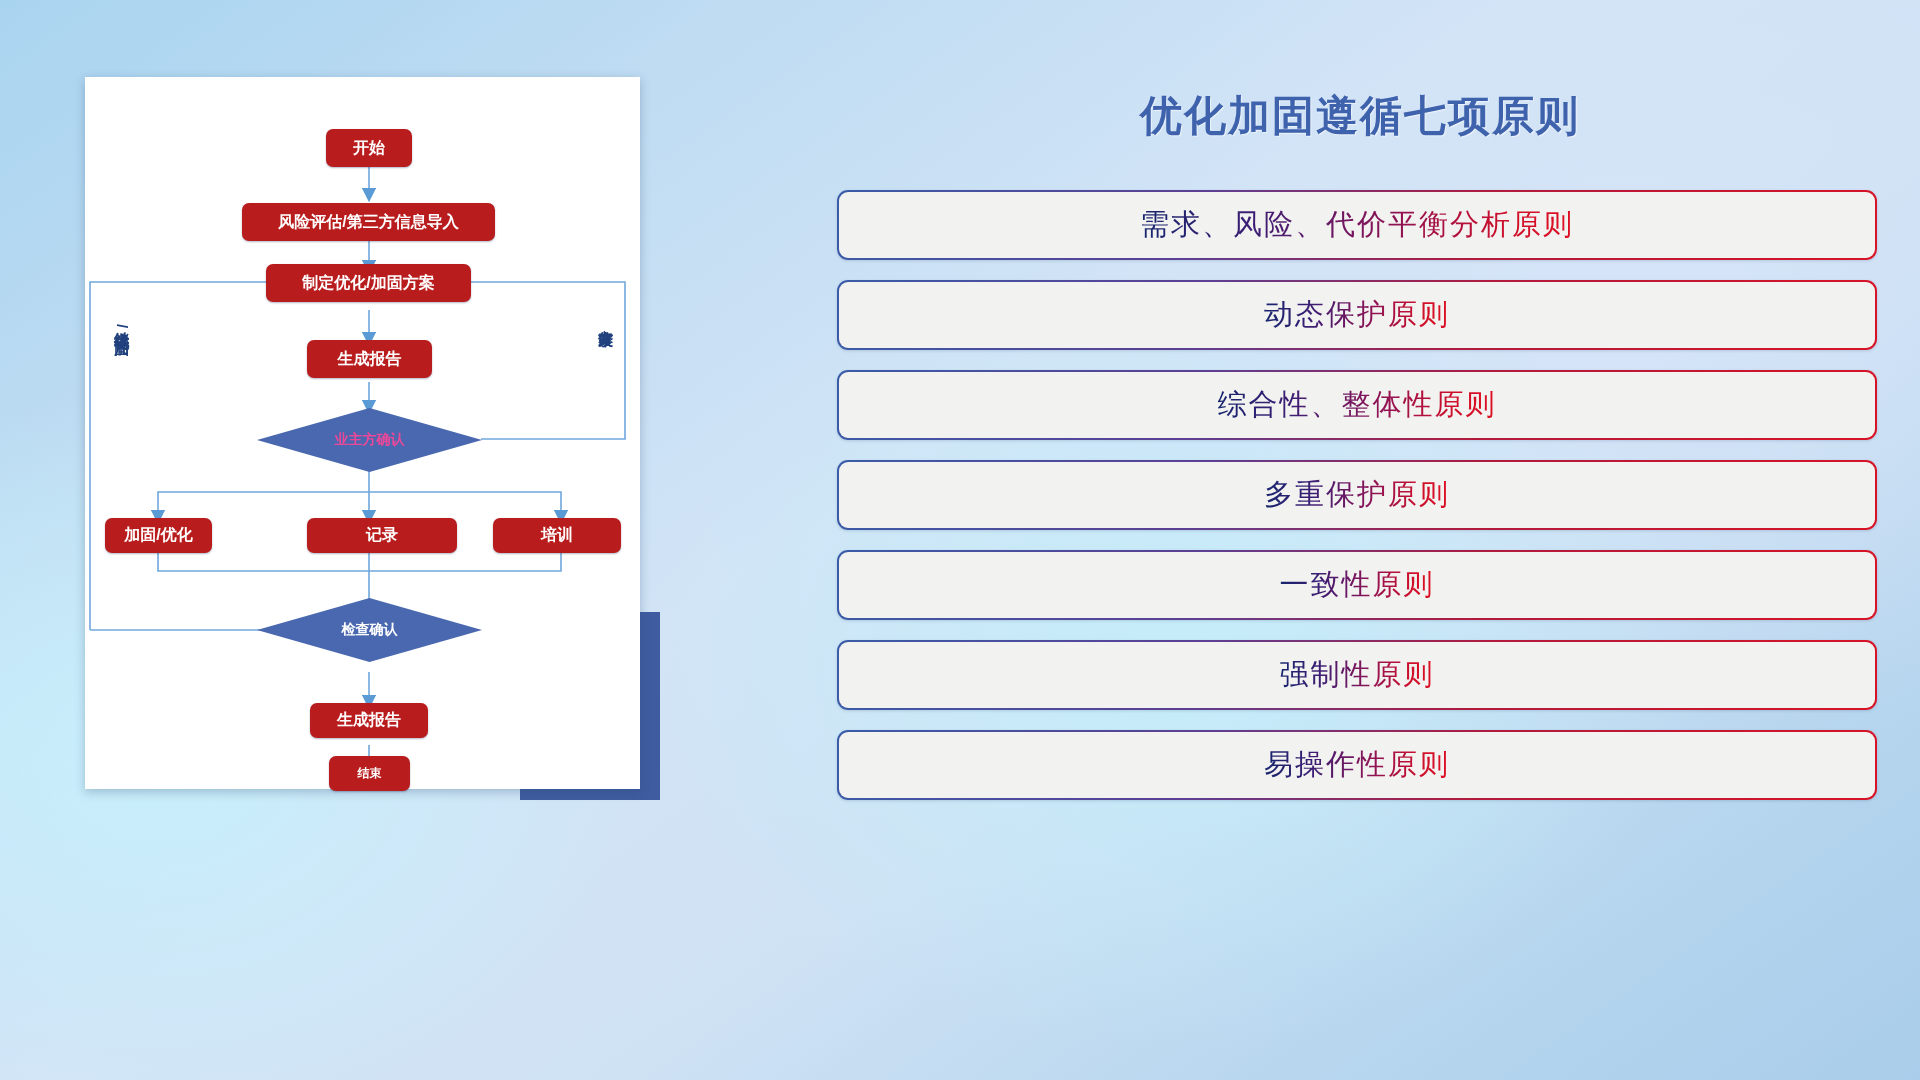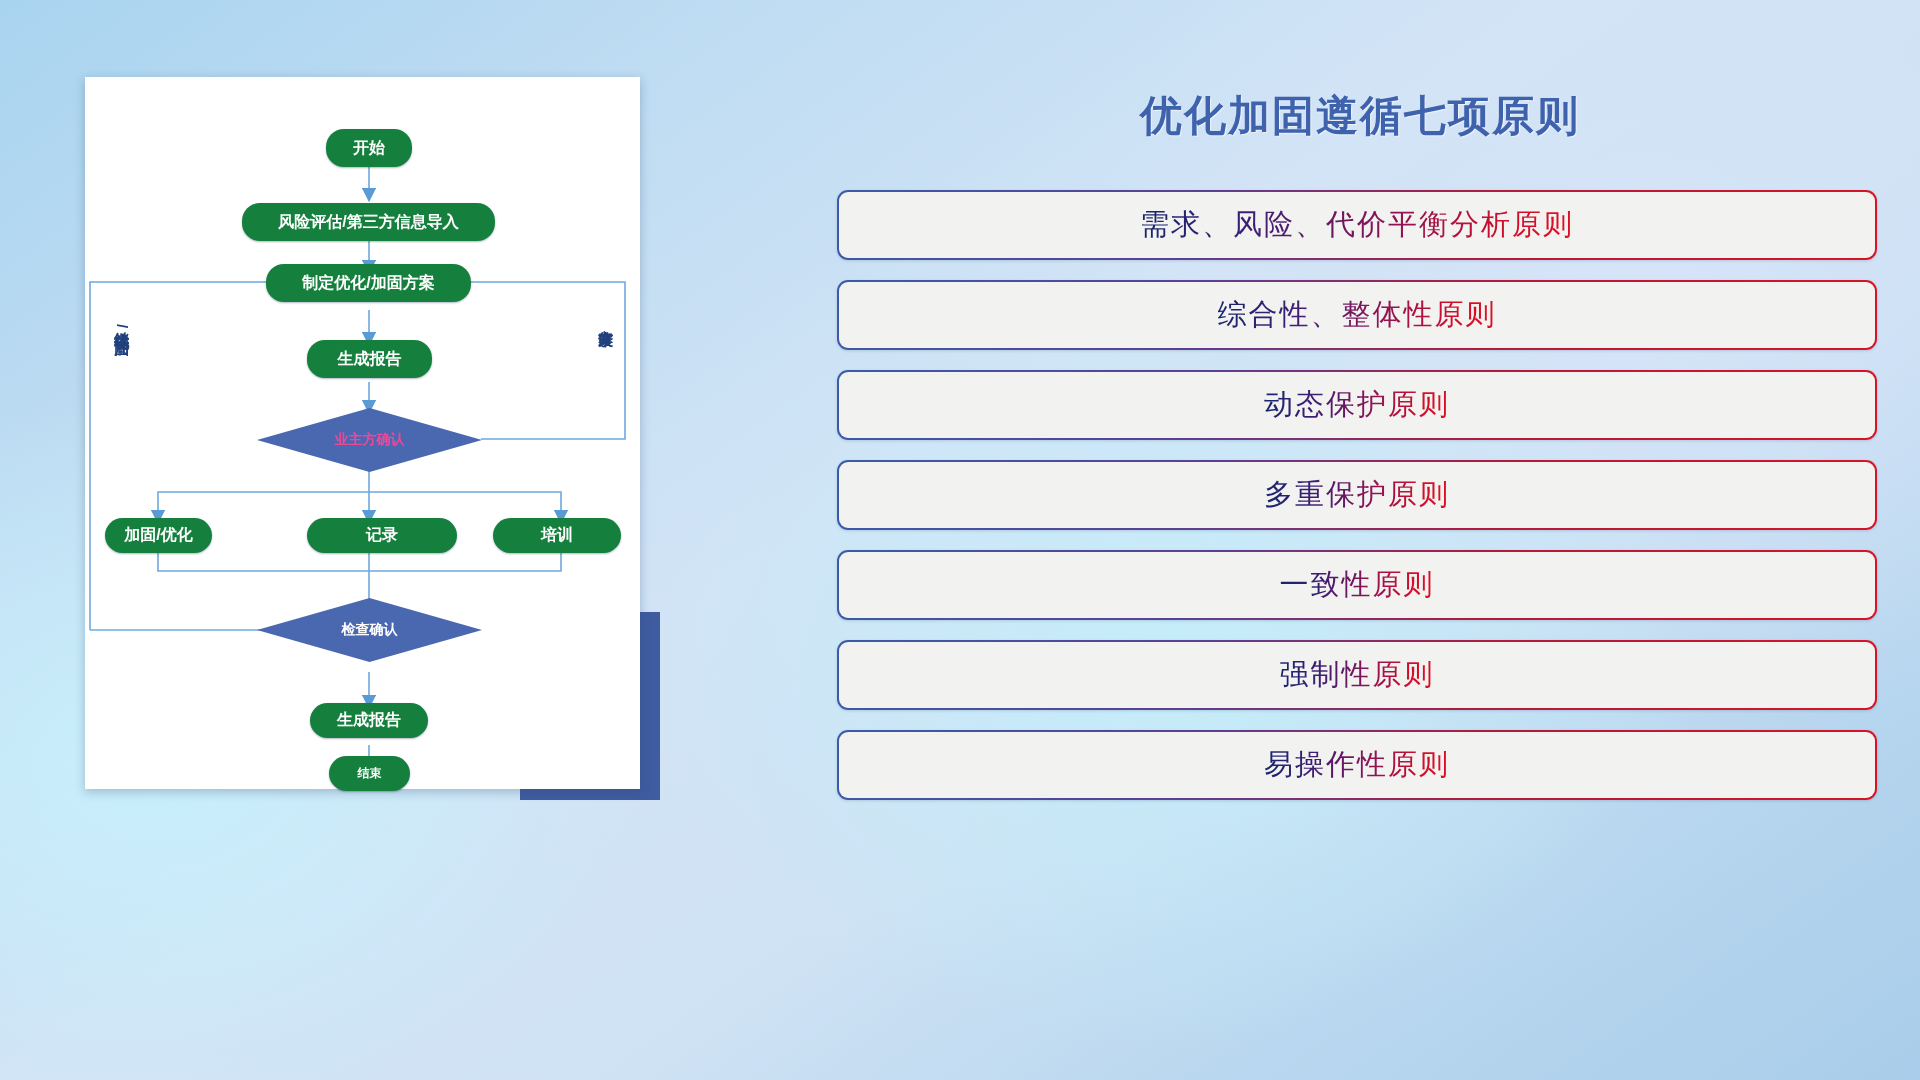--- a/index.html
+++ b/index.html
@@ -25,26 +25,26 @@
     position: absolute; left: 85px; top: 77px; width: 555px; height: 712px;
     background: #ffffff;
     box-shadow: 0 3px 10px rgba(40,70,110,0.30);
   }
 
   .flow { position: absolute; inset: 0; }
   .flow svg { position: absolute; left: 0; top: 0; }
 
   .node {
     position: absolute;
-    background: #15803d;
+    background: #b91c1c;
     color: #ffffff;
     display: flex; align-items: center; justify-content: center;
     font-weight: bold;
     white-space: nowrap;
-    border-radius: 18px;
+    border-radius: 7px;
     box-shadow: 0 1px 2px rgba(30,50,95,0.35);
   }
   .node.diamond {
     background: transparent; box-shadow: none; border-radius: 0;
   }
   .diamond-shape {
     position: absolute; left: 0; top: 0; width: 100%; height: 100%;
     background: #4a68b0;
     clip-path: polygon(50% 0, 100% 50%, 50% 100%, 0 50%);
   }
@@ -207,27 +207,27 @@
   <div class="plist">
 
     <div class="pbox">
       <div class="inner">
         <span class="ptext">需求、风险、代价平衡分析原则</span>
       </div>
     </div>
 
     <div class="pbox">
       <div class="inner">
+        <span class="ptext">动态保护原则</span>
+      </div>
+    </div>
+
+    <div class="pbox">
+      <div class="inner">
         <span class="ptext">综合性、整体性原则</span>
-      </div>
-    </div>
-
-    <div class="pbox">
-      <div class="inner">
-        <span class="ptext">动态保护原则</span>
       </div>
     </div>
 
     <div class="pbox">
       <div class="inner">
         <span class="ptext">多重保护原则</span>
       </div>
     </div>
 
     <div class="pbox">

